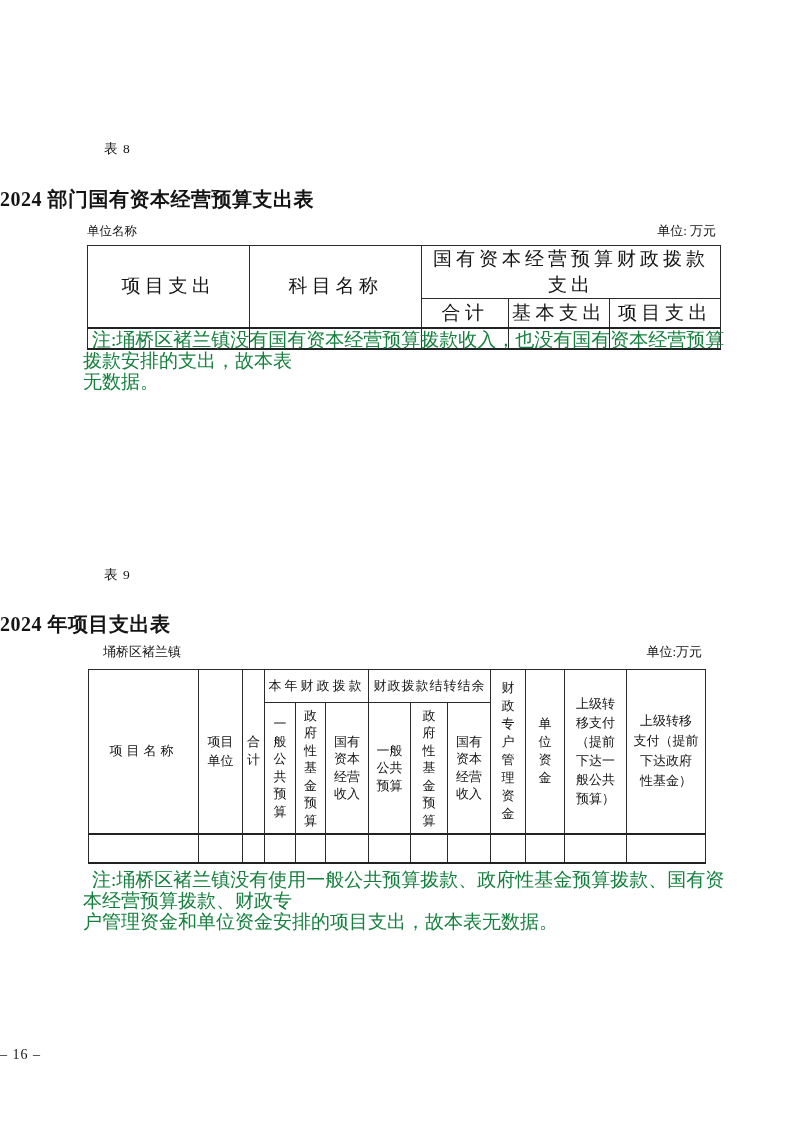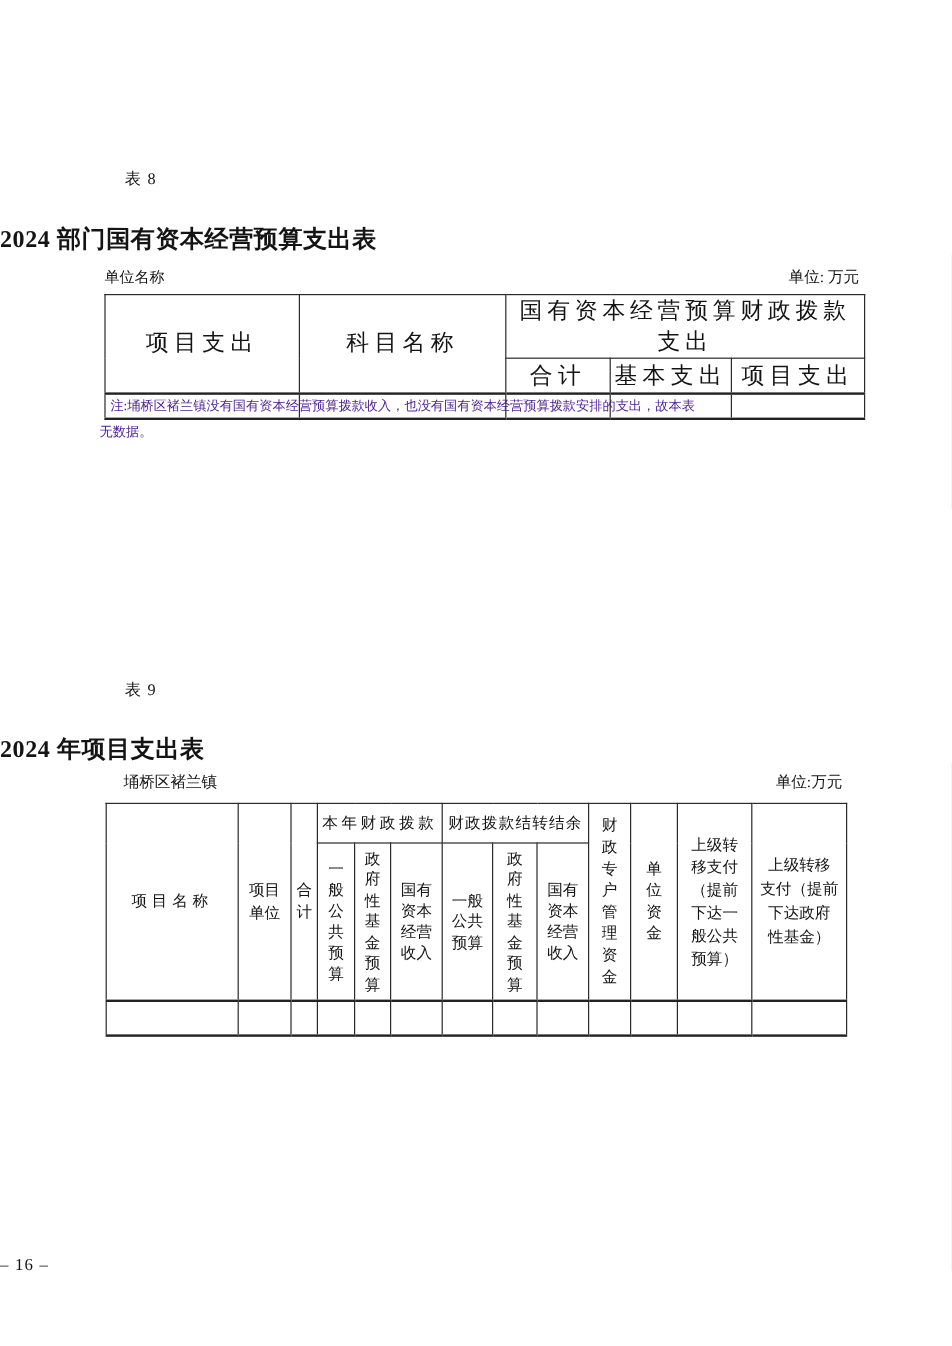--- a/index.html
+++ b/index.html
@@ -35,21 +35,21 @@
   
   .t9 td{font-size:13px;font-family:Liberation Serif, serif;}
   .t9 .grp1{letter-spacing:3px;}
   .t9 .grp2{letter-spacing:1px;}
   .t9 .name{letter-spacing:4px;}
   .t9 tr.data td{border-top:2px solid #222;border-bottom:2px solid #222;}
   .stack{white-space:pre-line;line-height:17.5px;}
   .stack18{white-space:pre-line;line-height:18px;}
   .lines19{white-space:pre-line;line-height:19px;}
   .lines20{white-space:pre-line;line-height:20px;}
-  .note{font-size:11px;line-height:21px;color:#4c1d95;}
+  .note{font-size:19px;line-height:21px;color:#15803d;}
   .note .l1{text-indent:9px;}
   .page-number{left:0;right:0;text-align:left;font-size:14px;letter-spacing:1px;}
 </style>
 </head>
 <body>
 
 <div class="page">
 
   <div class="abs table-label" style="left:104px;top:140px;">表 8</div>
 
@@ -195,16 +195,20 @@
         <td></td>
         <td></td>
         <td></td>
         <td></td>
         <td></td>
         <td></td>
       </tr>
     </tbody>
   </table>
 
+  <div class="abs note" style="left:83px;top:869px;width:648px;">
+    <div class="l1">注:埇桥区褚兰镇没有使用一般公共预算拨款、政府性基金预算拨款、国有资本经营预算拨款、财政专</div>
+    <div class="l2">户管理资金和单位资金安排的项目支出，故本表无数据。</div>
+  </div>
 
   <div class="abs page-number" style="top:1047px;">– 16 –</div>
 
 </div>
 
 </body></html>

